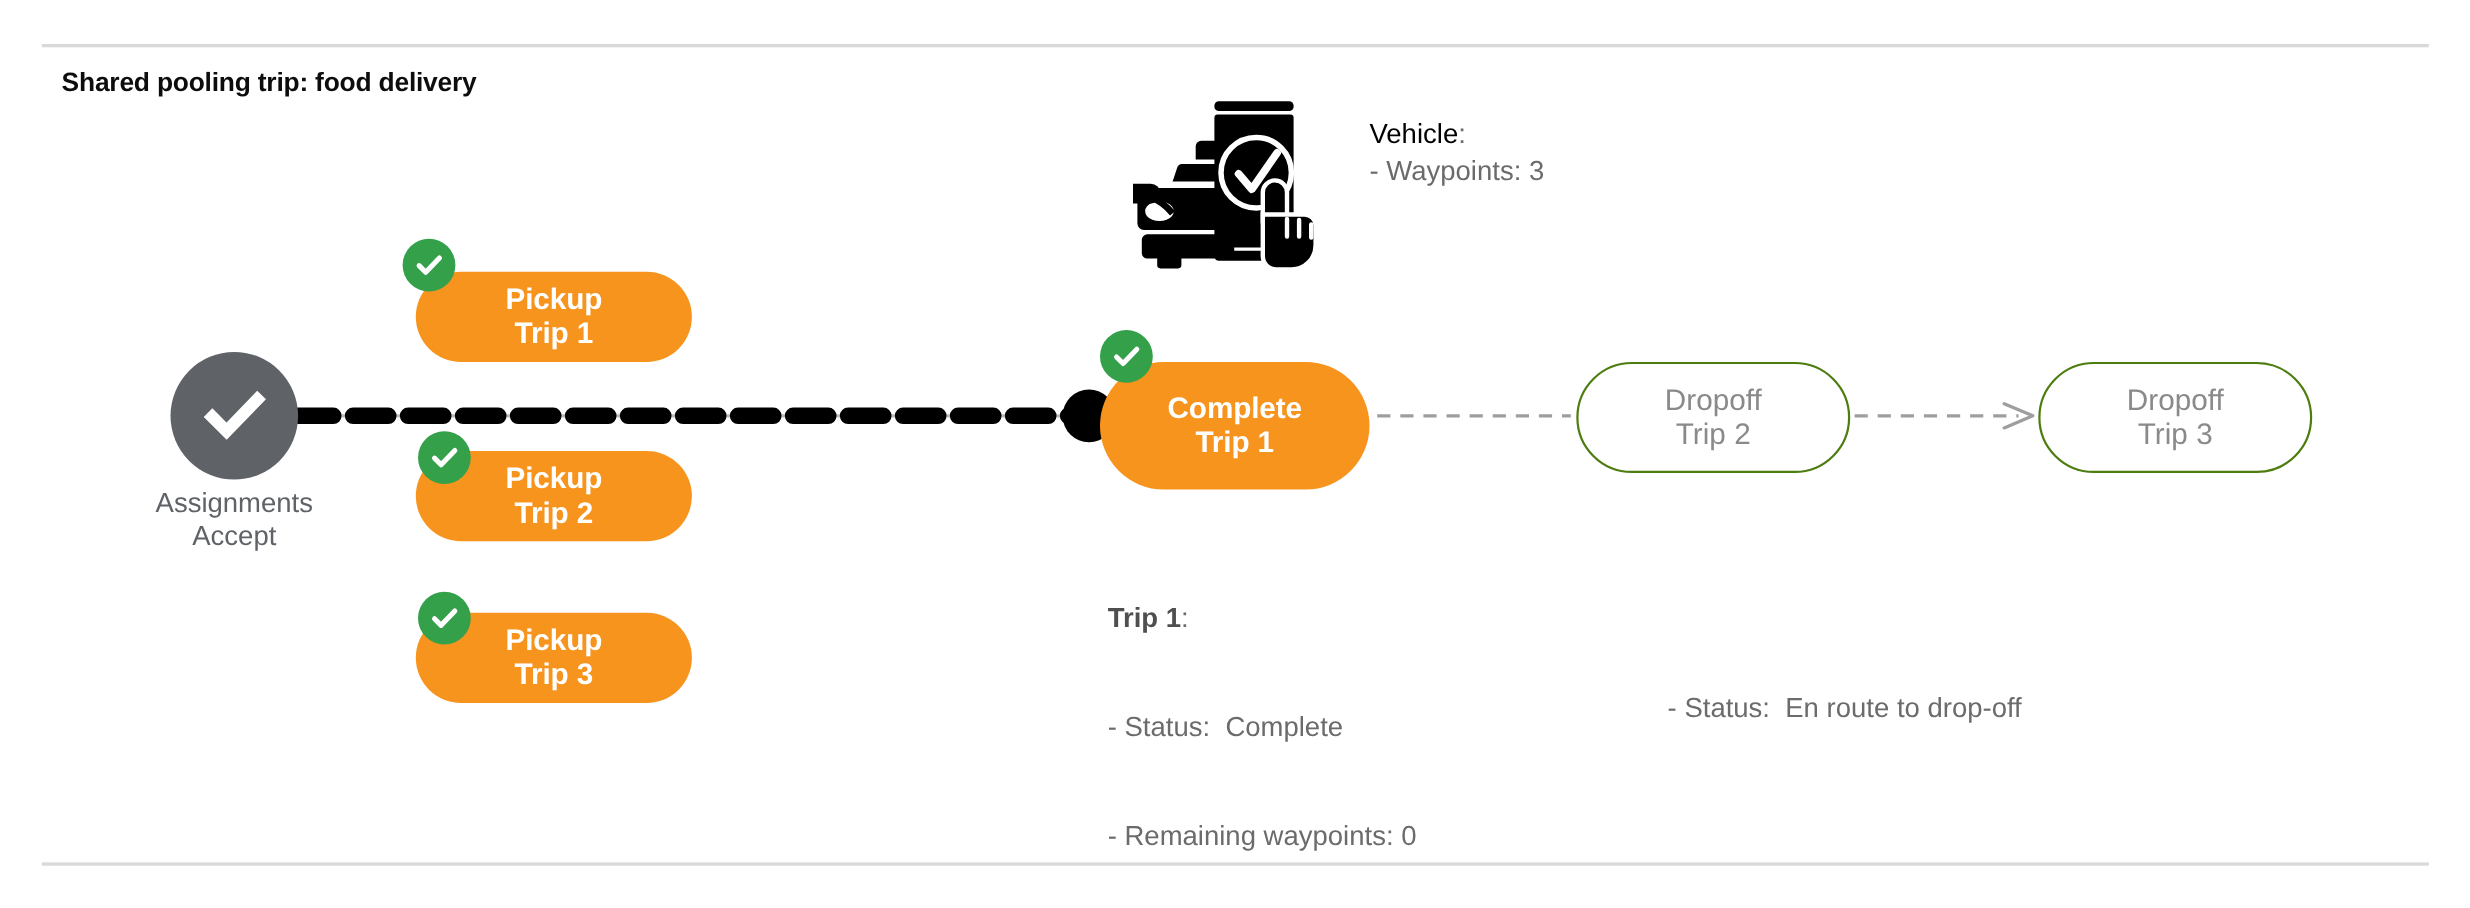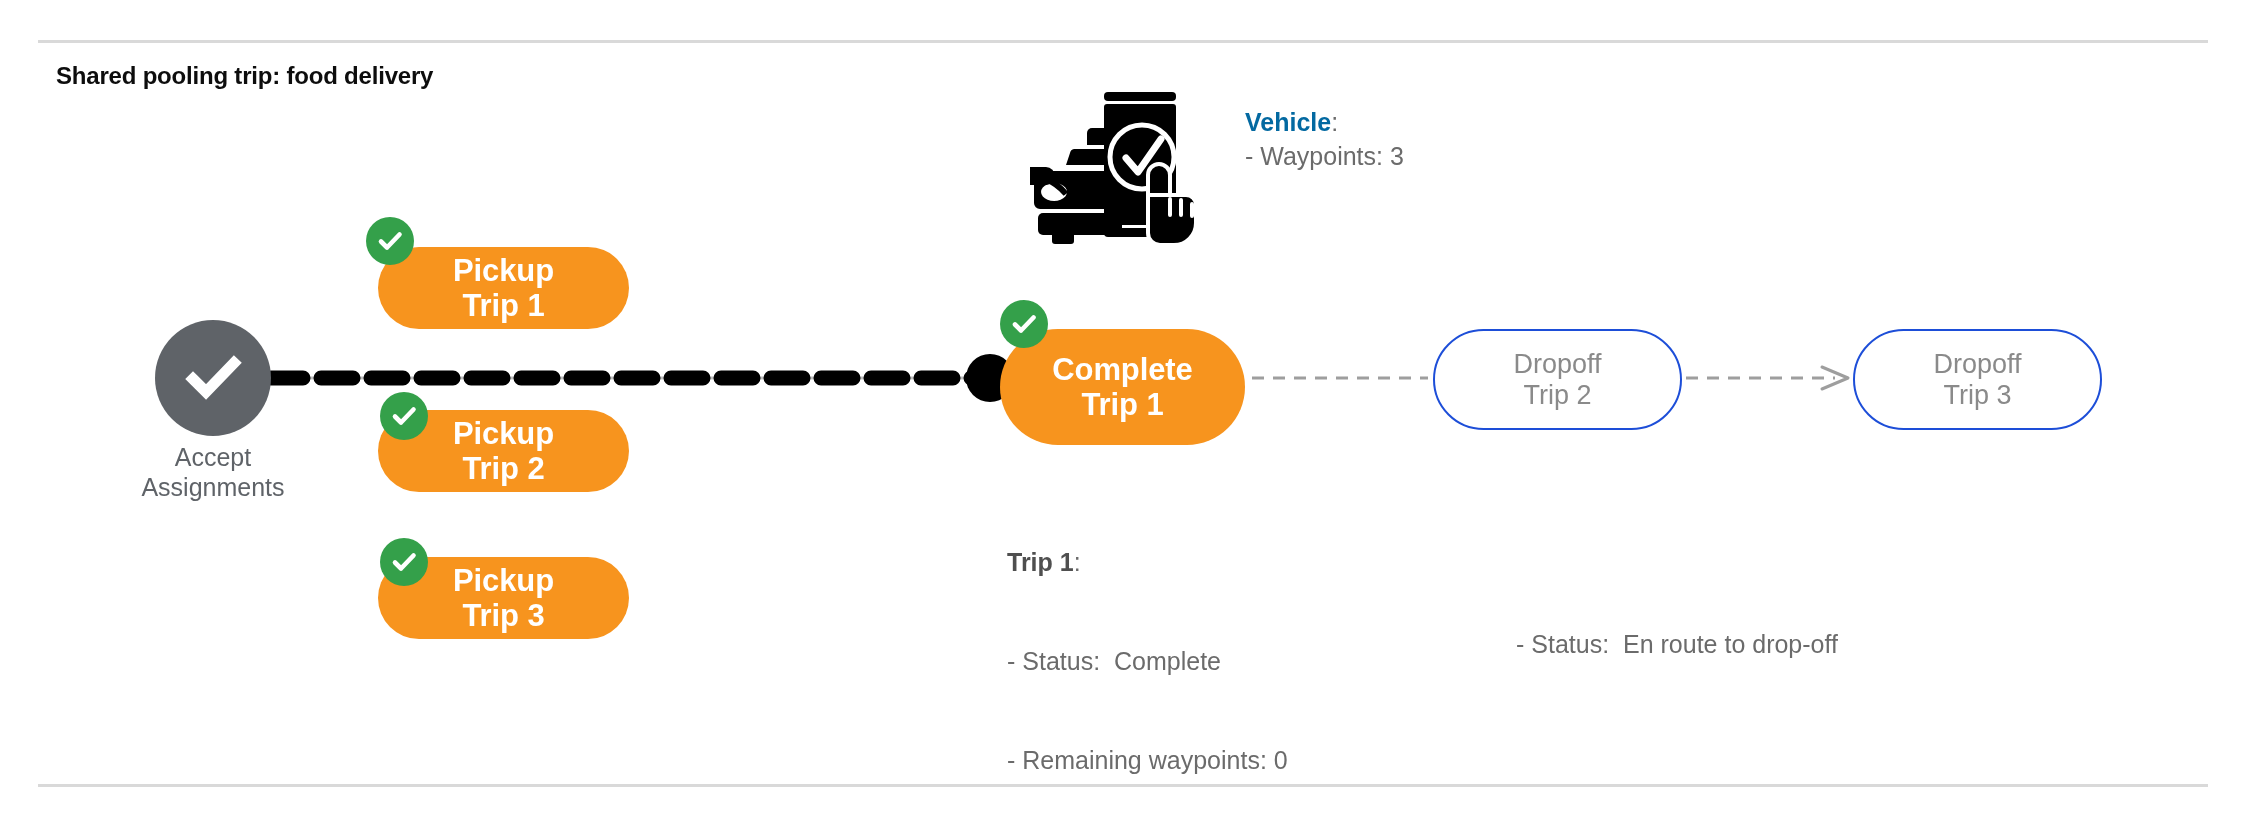--- a/index.html
+++ b/index.html
@@ -31,34 +31,34 @@
   }
   .accept-label{
     position:absolute;left:75px;top:443px;width:276px;text-align:center;
     font-size:25px;line-height:1.18;color:#5f6368;
   }
 
   
   .pill{
     position:absolute;border-radius:999px;background:#f7941e;
     display:flex;flex-direction:column;align-items:center;justify-content:center;
-    color:#ffffff;font-size:31px;font-weight:bold;line-height:1.14;
+    color:#ffffff;font-size:27px;font-weight:bold;line-height:1.14;
     text-align:right;letter-spacing:-0.1px;
   }
   .pill span{display:block;}
 
   .pill-p1{left:378px;top:247px;width:251px;height:82px;}
   .pill-p2{left:378px;top:410px;width:251px;height:82px;}
   .pill-p3{left:378px;top:557px;width:251px;height:82px;}
   .pill-complete{left:1000px;top:329px;width:245px;height:116px;}
 
   
   .pill-out{
     position:absolute;border-radius:999px;background:#ffffff;
-    border:2px solid #1d4ed8;
+    border:2px solid #4d7c0f;
     display:flex;flex-direction:column;align-items:center;justify-content:center;
     color:#8a8a8a;font-size:27px;line-height:1.14;text-align:center;
   }
   .pill-d2{left:1433px;top:329px;width:245px;height:97px;}
   .pill-d3{left:1853px;top:329px;width:245px;height:97px;}
 
   
   .check-badge{
     position:absolute;width:48px;height:48px;border-radius:50%;
     background:#34a04a;display:flex;align-items:center;justify-content:center;
@@ -67,21 +67,21 @@
   .badge-p2{left:380px;top:392px;}
   .badge-p3{left:380px;top:538px;}
   .badge-c1{left:1000px;top:300px;}
 
   
   .vehicle-icon{position:absolute;left:1030px;top:83px;width:180px;height:163px;}
   .vehicle-caption{
     position:absolute;left:1245px;top:105px;
     font-size:25px;line-height:1.36;color:#6b6b6b;white-space:nowrap;
   }
-  .vehicle-caption .hdr{font-weight:bold;color:#0369a1;}
+  .vehicle-caption .hdr{font-weight:normal;color:#000000;}
 
   
   .info-block{
     position:absolute;font-size:25px;line-height:1.32;color:#6b6b6b;white-space:pre;
   }
   .info-block .hdr{font-weight:bold;color:#4f4f4f;}
   .info-left{left:1007px;top:480px;}
   .info-right{left:1516px;top:562px;}
 </style>
 </head>
@@ -109,22 +109,22 @@
   </svg>
 
   <div class="accept-node">
     <div class="accept-circle">
       <svg width="72" height="72" viewBox="0 0 72 72">
         <path d="M16 37 L29 50 L57 21" fill="none" stroke="#ffffff" stroke-width="11" stroke-linecap="square" stroke-linejoin="miter"></path>
       </svg>
     </div>
   </div>
   <div class="accept-label">
+    <div>Assignments</div>
     <div>Accept</div>
-    <div>Assignments</div>
   </div>
 
   <div class="pill pill-p1">
     <span>Pickup</span>
     <span>Trip 1</span>
   </div>
   <div class="check-badge badge-p1">
     <svg width="32" height="32" viewBox="0 0 32 32">
       <path d="M7 16.5 L13 22.5 L25.5 9.5" fill="none" stroke="#ffffff" stroke-width="4.6" stroke-linecap="round" stroke-linejoin="round"></path>
     </svg>

